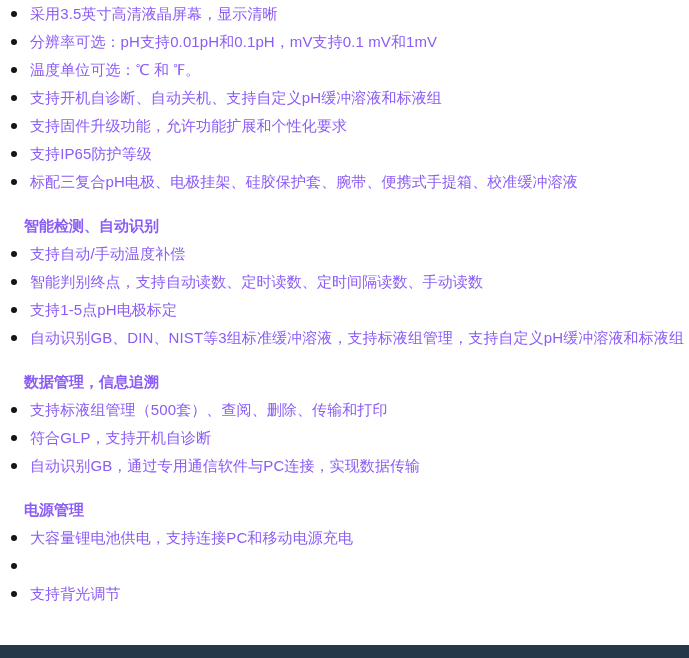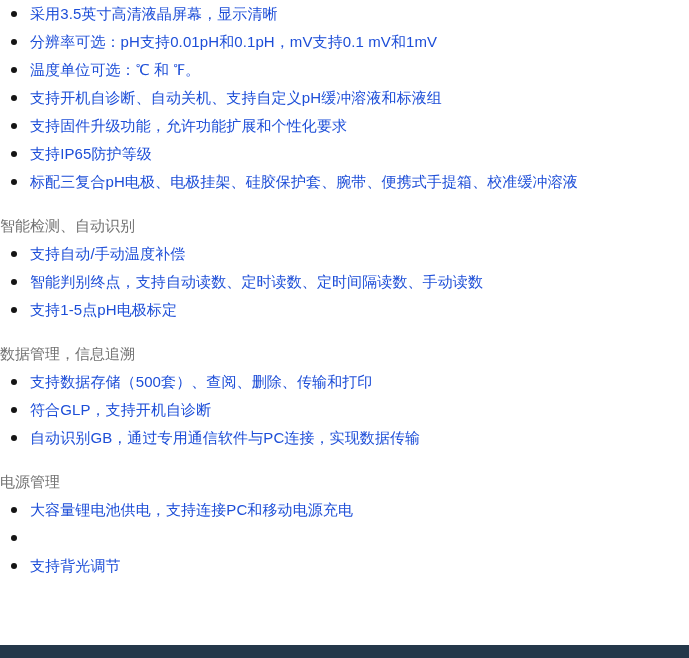--- a/index.html
+++ b/index.html
@@ -20,43 +20,43 @@
     padding: 0;
   }
   .item {
     position: relative;
     height: 28px;
     display: flex;
     align-items: center;
     padding-left: 30px;
     box-sizing: border-box;
     font-size: 15px;
-    color: #1d4ed8;
+    color: #8b5cf6;
     white-space: nowrap;
     letter-spacing: 0.1px;
   }
   .bullet {
     position: absolute;
     left: 11px;
     top: 50%;
     transform: translateY(-50%);
     width: 6px;
     height: 6px;
     background: #151515;
     border-radius: 50%;
   }
   .section-heading {
     height: 28px;
     display: flex;
     align-items: center;
     margin: 16px 0 0 0;
-    padding-left: 0;
+    padding-left: 24px;
     font-size: 15px;
-    font-weight: normal;
-    color: #737373;
+    font-weight: bold;
+    color: #8b5cf6;
     white-space: nowrap;
   }
   .footer-bar {
     position: absolute;
     left: 0;
     bottom: 0;
     width: 100%;
     height: 13px;
     background: #24384a;
   }
@@ -104,27 +104,31 @@
       <span>支持自动/手动温度补偿</span>
     </div>
     <div class="item">
       <span class="bullet"></span>
       <span>智能判别终点，支持自动读数、定时读数、定时间隔读数、手动读数</span>
     </div>
     <div class="item">
       <span class="bullet"></span>
       <span>支持1-5点pH电极标定</span>
     </div>
+    <div class="item">
+      <span class="bullet"></span>
+      <span>自动识别GB、DIN、NIST等3组标准缓冲溶液，支持标液组管理，支持自定义pH缓冲溶液和标液组</span>
+    </div>
   </section>
 
   <section class="feature-section">
     <h3 class="section-heading">数据管理，信息追溯</h3>
     <div class="item">
       <span class="bullet"></span>
-      <span>支持数据存储（500套）、查阅、删除、传输和打印</span>
+      <span>支持标液组管理（500套）、查阅、删除、传输和打印</span>
     </div>
     <div class="item">
       <span class="bullet"></span>
       <span>符合GLP，支持开机自诊断</span>
     </div>
     <div class="item">
       <span class="bullet"></span>
       <span>自动识别GB，通过专用通信软件与PC连接，实现数据传输</span>
     </div>
   </section>

